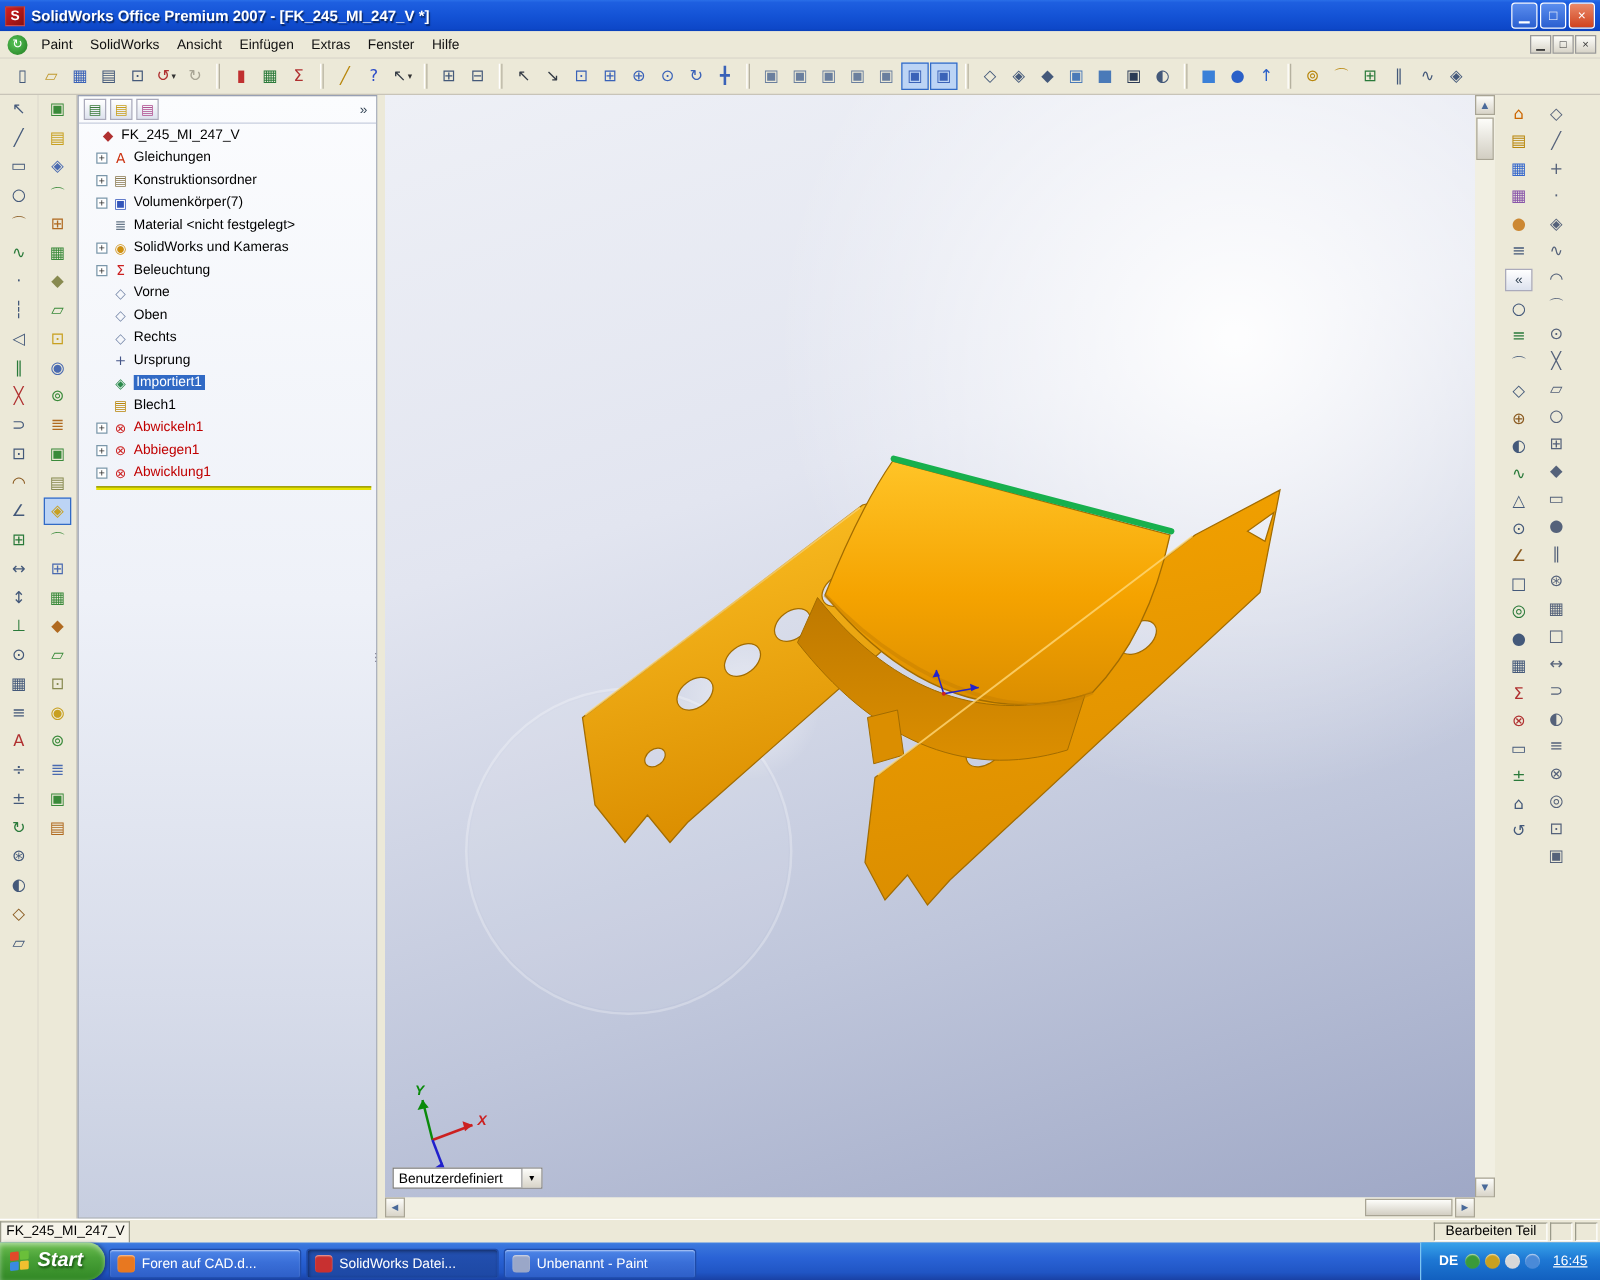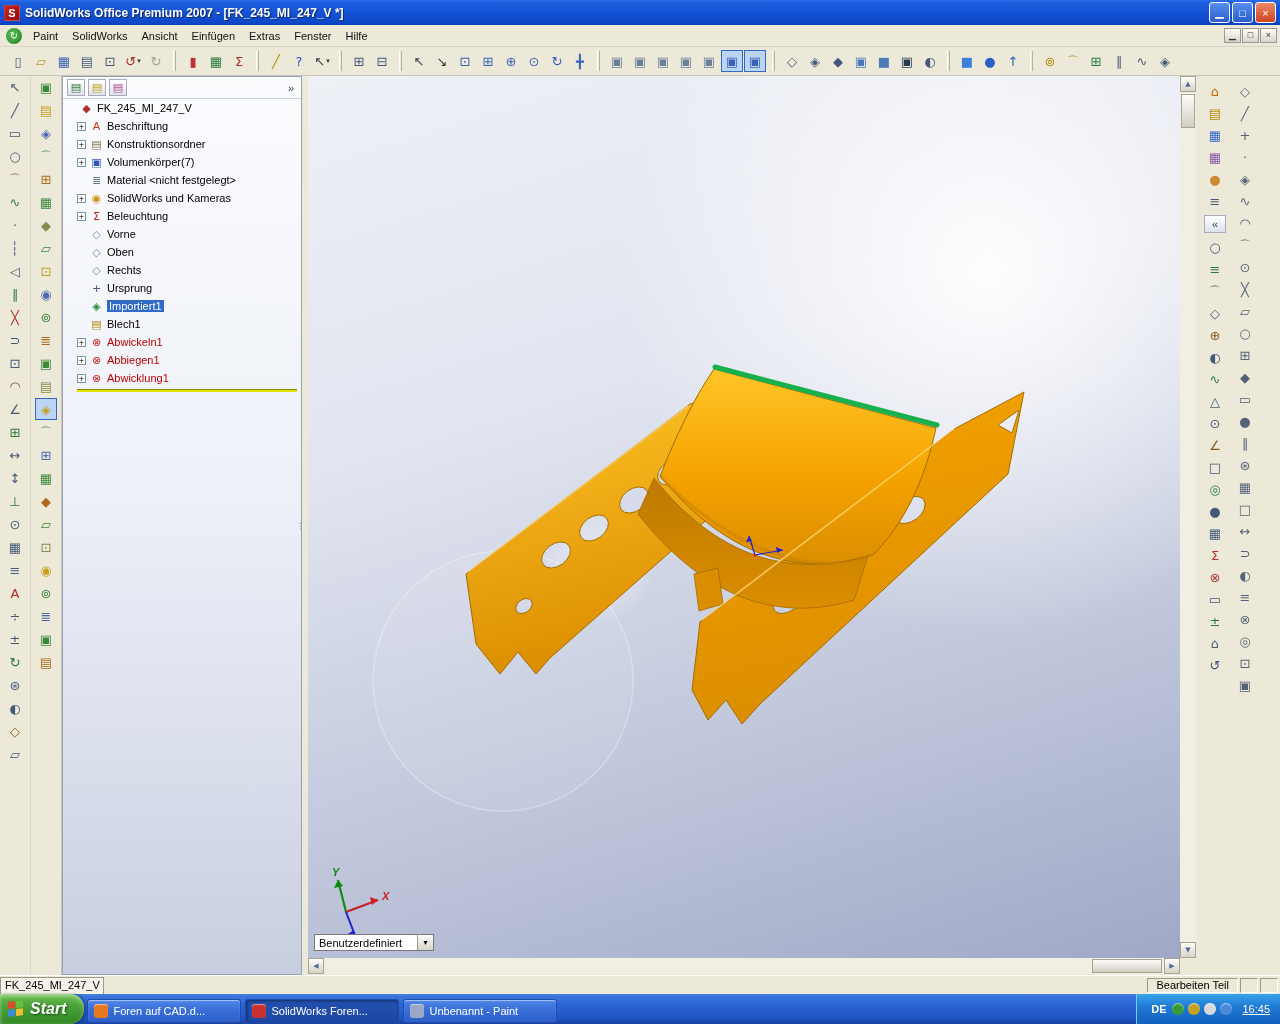--- a/index.html
+++ b/index.html
@@ -531,21 +531,21 @@
       <div class="trow">
         <span class="tind" style="width: 0px;"></span>
         <span class="tbox empty"></span>
         <span class="ticon glyph" style="color: rgb(176, 48, 48);">◆</span>
         <span class="tlabel">FK_245_MI_247_V</span>
       </div>
       <div class="trow">
         <span class="tind" style="width: 10px;"></span>
         <span class="tbox">+</span>
         <span class="ticon glyph" style="color: rgb(204, 51, 17);">A</span>
-        <span class="tlabel">Beschriftung</span>
+        <span class="tlabel">Gleichungen</span>
       </div>
       <div class="trow">
         <span class="tind" style="width: 10px;"></span>
         <span class="tbox">+</span>
         <span class="ticon glyph" style="color: rgb(138, 122, 80);">▤</span>
         <span class="tlabel">Konstruktionsordner</span>
       </div>
       <div class="trow">
         <span class="tind" style="width: 10px;"></span>
         <span class="tbox">+</span>
@@ -927,21 +927,21 @@
     </span>
     <span>Start</span>
   </div>
   <div id="task-buttons" style="display:flex;">
       <div class="taskbtn">
         <span class="tbicon" style="background: rgb(232, 120, 32);"></span>
         <span>Foren auf CAD.d...</span>
       </div>
       <div class="taskbtn active">
         <span class="tbicon" style="background: rgb(200, 48, 48);"></span>
-        <span>SolidWorks Foren...</span>
+        <span>SolidWorks Datei...</span>
       </div>
       <div class="taskbtn">
         <span class="tbicon" style="background: rgb(154, 167, 200);"></span>
         <span>Unbenannt - Paint</span>
       </div>
     </div>
   <div class="tray">
     <span style="font-weight:bold;">DE</span>
     <span id="tray-icons" style="display:flex;gap:4px;">
         <span class="trayicon" style="background: rgb(58, 154, 58);"></span>

